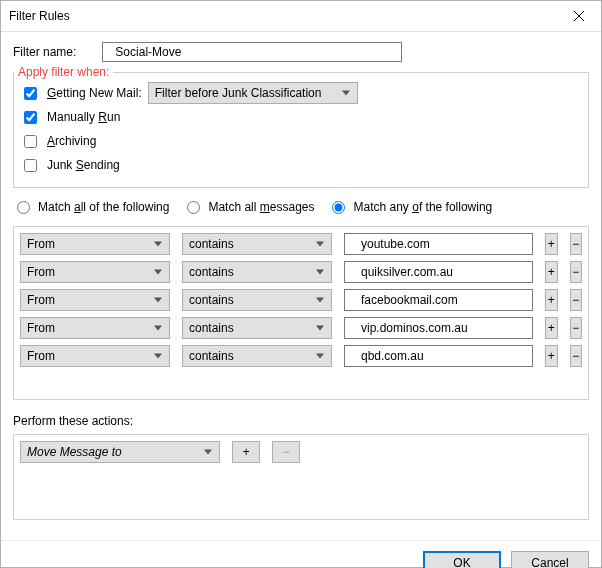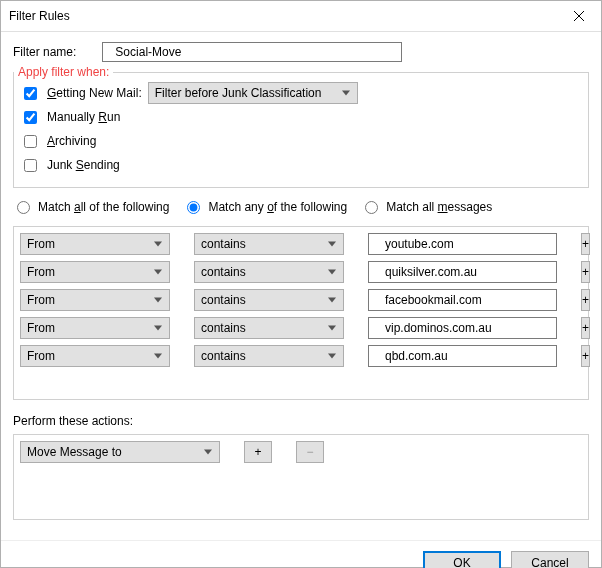--- a/index.html
+++ b/index.html
@@ -127,21 +127,21 @@
   .rules-box, .actions-box {
     border: 1px solid #d0d0d0;
     padding: 6px;
     display: flex;
     flex-direction: column;
     gap: 6px;
   }
   .rules-box { min-height: 160px; }
   .rule-row, .action-row {
     display: flex;
-    gap: 24px;
+    gap: 12px;
     align-items: center;
   }
   .field-select-wrap { flex: 0 0 150px; }
   .cond-select-wrap  { flex: 0 0 150px; }
   .value-input {
     flex: 1;
     height: 22px;
     border: 1px solid #7a7a7a;
     padding: 1px 16px;
     font: inherit;
@@ -211,21 +211,21 @@
     border: 1px solid #adadad;
     background: #e1e1e1;
     font: inherit;
     cursor: default;
   }
   .btn.primary {
     border: 2px solid #0078d7;
     background: #e1e1e1;
   }
   .select { width: 100%; }
-  .actions-box { min-height: 72px; }
+  .actions-box { min-height: 72px; font-style: italic; }
 </style>
 </head>
 <body>
 
 <div class="window">
 
   <div class="titlebar">
     <span class="title">Filter Rules</span>
     <div class="close">
       <svg viewBox="0 0 10 10">
@@ -270,26 +270,26 @@
         <label><span>Junk </span><span class="u">S</span><span>ending</span></label>
       </div>
     </div>
 
     <div class="radio-row">
       <label>
         <input type="radio" name="match" style="">
         <span><span>Match </span><span class="u">a</span><span>ll of the following</span></span>
       </label>
       <label>
+        <input type="radio" name="match" style="">
+        <span><span>Match all </span><span class="u">m</span><span>essages</span></span>
+      </label>
+      <label>
         <input type="radio" name="match" checked="" style="">
         <span><span>Match any </span><span class="u">o</span><span>f the following</span></span>
-      </label>
-      <label>
-        <input type="radio" name="match" style="">
-        <span><span>Match all </span><span class="u">m</span><span>essages</span></span>
       </label>
     </div>
 
     <div class="rules-box" id="rules-box">
 
     <div class="rule-row">
           <span class="select-wrap field-select-wrap">
             <select class="select"><option>From</option></select>
           </span>
           <span class="select-wrap cond-select-wrap">

